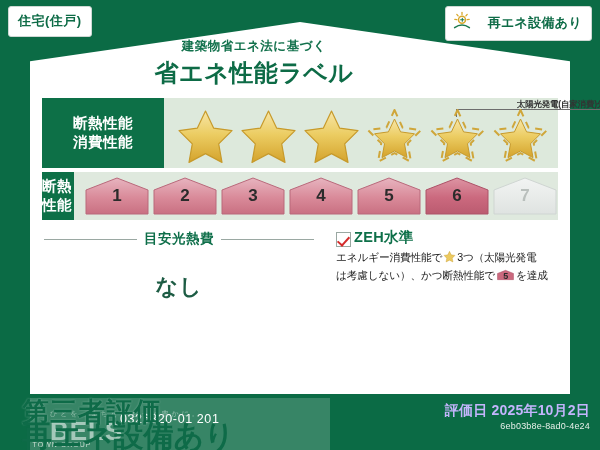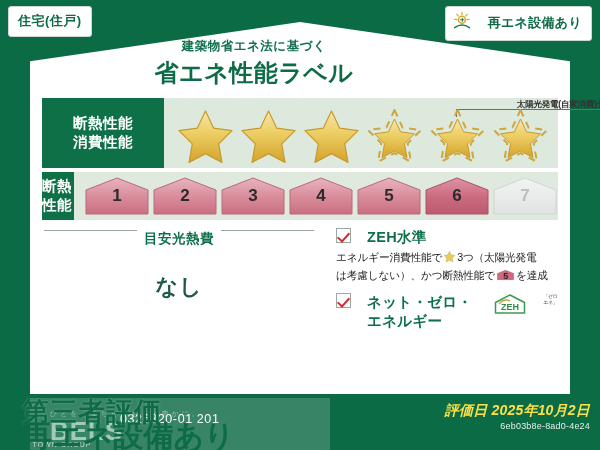--- a/index.html
+++ b/index.html
@@ -89,34 +89,34 @@
   .hbox{ width:66px; height:40px; position:relative; }
   .hbox .num{
     position:absolute; left:0; top:10px; width:100%;
     text-align:center; font-size:17px; font-weight:bold; color:#2b2b2b;
     z-index:3;
   }
   .hbox.off .num{ color:#b9bfbc; }
 
   
   .costwrap{ position:absolute; left:14px; top:142px; width:270px; }
-  .costhead{ display:flex; align-items:flex-start; gap:7px; }
+  .costhead{ display:flex; align-items:center; gap:7px; }
   .costhead .ln{ flex:1; height:1px; background:#9aa8a2; }
   .costhead .tx{ font-size:13.5px; font-weight:bold; color:#0f6f4a; letter-spacing:.5px;}
   .costval{
     margin-top:24px; text-align:center;
     font-size:22px; font-weight:bold; color:#1d5c44; letter-spacing:1px;
   }
 
   
   .vsep{ position:absolute; left:300px; top:140px; width:1px; height:150px; background:#ffffff;}
 
   
   .zehwrap{ position:absolute; left:306px; top:140px; width:224px;}
-  .zehline{ display:flex; align-items:flex-start; gap:16px; }
+  .zehline{ display:flex; align-items:flex-end; gap:3px; }
   .chk{
     width:15px; height:15px; border:1.4px solid #9aa8a2; background:#fff;
     position:relative; flex:none;
   }
   .chk::after{
     content:""; position:absolute; left:2.5px; top:1px;
     width:5px; height:10px; border:solid #d42b2b;
     border-width:0 2.6px 2.6px 0; transform:rotate(42deg);
   }
   .zehttl{ font-size:14.5px; font-weight:bold; color:#0e7049; letter-spacing:.3px;}
@@ -135,21 +135,21 @@
   
   .footer{
     position:absolute; left:0; bottom:0; width:600px; height:56px;
     background:#0b6b45; color:#ffffff;
   }
   .f-left{
     position:absolute; left:120px; top:18px;
     font-size:12.5px; letter-spacing:.6px; color:#ffffff;
   }
   .f-right{ position:absolute; right:10px; top:8px; text-align:right;}
-  .f-date{ font-size:14px; font-weight:bold; color:#fde047; letter-spacing:.2px;font-style:italic;}
+  .f-date{ font-size:14px; font-weight:bold; color:#c4b5fd; letter-spacing:.2px;}
   .f-id{ font-size:9px; color:#e6efe9; margin-top:1px; letter-spacing:.2px;}
 
   
   .wm-town{
     position:absolute; left:6px; bottom:2px; width:112px; text-align:center;
     z-index:4; opacity:.9;
   }
   .wm-town .tg{ font-size:7px; color:#cfe0d5; letter-spacing:1px; margin-top:1px;}
   .wm-bels{
     position:absolute; left:50px; bottom:6px;
@@ -365,32 +365,20 @@
     </div>
     <div class="zehdesc">
       <span>エネルギー消費性能で</span><span class="inline-star"><svg width="13" height="13" viewBox="0 0 63 58">
             <path d="M31.5 4 L39.6 21.1 L58 23.6 L44.7 36.9 L48 55.4 L31.5 46.6 L15 55.4 L18.3 36.9 L5 23.6 L23.4 21.1 Z" fill="#ecca60" stroke="#c79a2b" stroke-width="2"></path>
           </svg></span><span>3つ（太陽光発電</span><br>
       <span>は考慮しない）、かつ断熱性能で</span><span class="inline-h"><svg width="17" height="14" viewBox="0 0 66 40">
             <path d="M2 38 V14 L33 2 L64 14 V38 Z" fill="#cb697e" stroke="#ad5268" stroke-width="2"></path>
           </svg><span class="n">5</span></span><span>を達成</span>
     </div>
 
-    <div class="zehline zehline2">
-      <span class="chk"></span>
-      <span class="zehttl">ネット・ゼロ・エネルギー</span>
-      <span class="zehlogo">
-        <svg width="34" height="22" viewBox="0 0 34 22">
-          <path d="M2.5 20 V9.5 L17 2 L31.5 9.5 V20 Z" fill="none" stroke="#3a9b4f" stroke-width="1.5" stroke-linejoin="round"></path>
-          <path d="M6 11 Q11 5 17 8" fill="none" stroke="#c2a13c" stroke-width="1.3"></path>
-          <text x="17" y="16.5" text-anchor="middle" font-family="Liberation Sans, sans-serif" font-size="9" font-weight="bold" fill="#2f8f4a">ZEH</text>
-        </svg>
-      </span>
-      <span class="zehlogo-sub">「ゼロエネ」</span>
-    </div>
 
   </div>
 </div>
 
 <div class="footer">
 
   <div class="wm-bels">
     <div class="b1">ひとを、まちを、もっと豊かに。</div>
     <div class="b2">BELS</div>
   </div>

